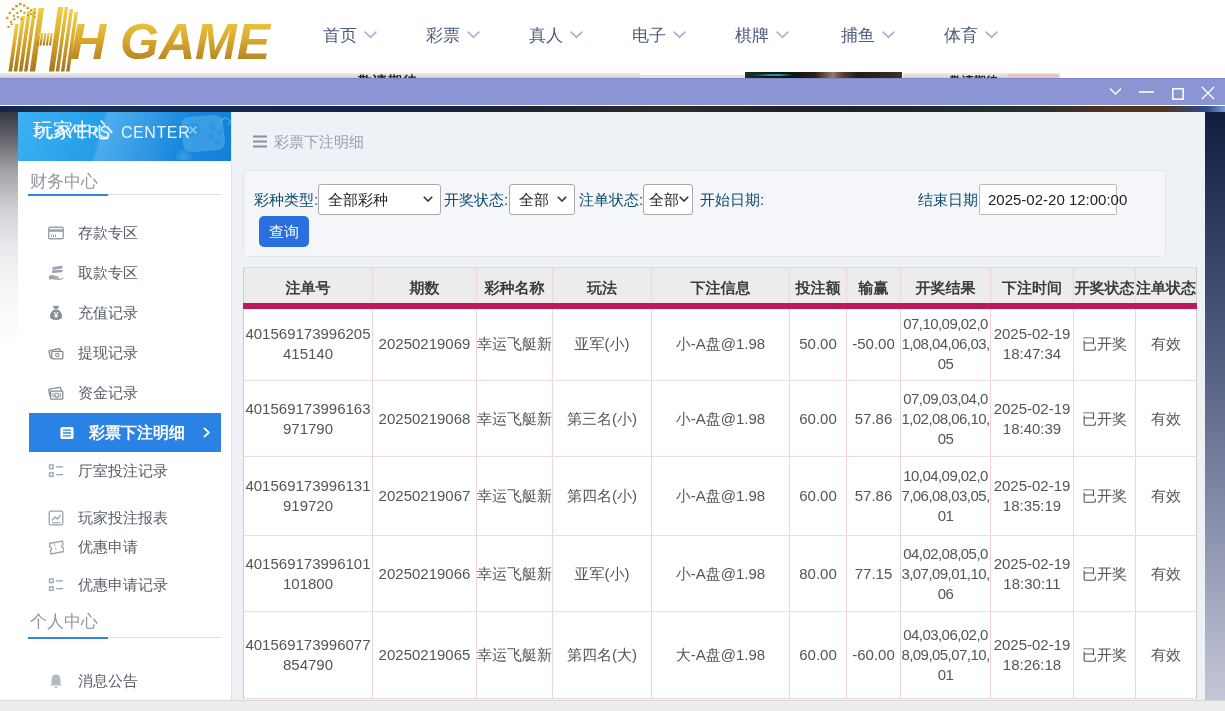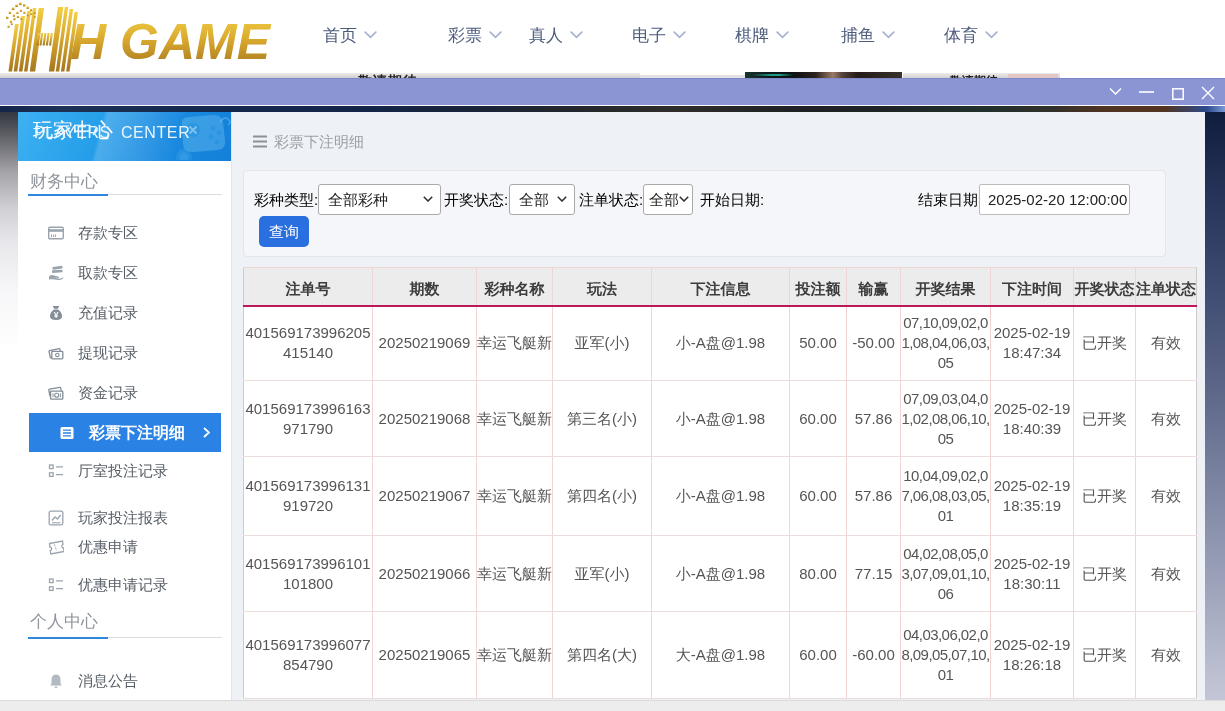--- a/index.html
+++ b/index.html
@@ -41,29 +41,29 @@
 #hi{position:absolute;left:11px;top:301px;width:192px;height:39px;background:#2a82e4;color:#fff}
 #hi .ic{position:absolute;left:30px;top:12px;width:16px;height:16px}
 #hi .tx{position:absolute;left:60px;top:50%;transform:translateY(-50%);font-size:16px;font-weight:bold}
 
 
 #main{left:232px;top:7px;width:973px;height:588px;background:#eef1f6}
 #ctitle{position:absolute;left:21px;top:19px;height:20px;font-size:15px;color:#9aa0a8;white-space:nowrap}
 #ctitle .txt{position:absolute;left:21px;top:2px}
 
 #fcard{position:absolute;left:11px;top:58px;width:923px;height:87px;background:#f5f6f9;border:1px solid #e2e5ea;border-radius:4px}
-.flabel{position:absolute;top:79px;font-size:15px;color:#000000;z-index:2;white-space:nowrap}
+.flabel{position:absolute;top:79px;font-size:15px;color:#0c4a6e;z-index:2;white-space:nowrap}
 .fsel{position:absolute;top:72px;height:31px;background:#fff;border:1px solid #a9a9a9;border-radius:3px;font-size:15px;color:#222;z-index:2;line-height:29px;padding-left:9px;white-space:nowrap}
 .fsel svg{position:absolute;right:7px;top:11px}
 .finp{position:absolute;top:72px;height:31px;background:#fff;border:1px solid #bbb;border-radius:2px;font-size:15px;color:#222;z-index:2;line-height:29px;padding-left:8px;white-space:nowrap}
 #qbtn{position:absolute;left:27px;top:104px;width:50px;height:31px;background:#2a6fe0;border-radius:5px;color:#fff;font-size:15px;text-align:center;line-height:31px;z-index:2}
 
 
 table{position:absolute;left:11px;top:155px;border-collapse:collapse;table-layout:fixed;background:#fff;font-size:15px}
-th{background:#ececec;color:#3c3c3c;font-weight:bold;height:38px;box-sizing:border-box;border-left:1px solid #efd6d6;border-top:1px solid #efd6d6;border-bottom:2px solid #be185d;padding:6px 0 0 0;white-space:nowrap}
+th{background:#ececec;color:#3c3c3c;font-weight:bold;height:38px;box-sizing:border-box;border-left:1px solid #efd6d6;border-top:1px solid #efd6d6;border-bottom:6px solid #be185d;padding:6px 0 0 0;white-space:nowrap}
 td:nth-child(8){letter-spacing:-0.55px}
 td{color:#555;text-align:center;vertical-align:middle;border-left:1px solid #f2d4d4;border-bottom:1px solid #ecdcdc;padding:0;line-height:20px;word-break:break-all}
 th:last-child,td:last-child{border-right:1px solid #cccccc}
 th:first-child,td:first-child{border-left:1px solid #cccccc}
 </style>
 </head>
 <body>
 
 <div class="abs" id="siteheader">
   <svg width="285" height="76" viewBox="0 0 285 76" style="position:absolute;left:0;top:0">
@@ -112,21 +112,21 @@
       <rect x="7.5" y="25.5" width="2.2" height="2.2"></rect>
         <rect x="10.8" y="23" width="2" height="2"></rect>
       <rect x="30.3" y="13" width="2" height="2"></rect>
         <rect x="33.8" y="15.5" width="2" height="2"></rect>
     </g>
     <text x="70" y="59" font-family="'Liberation Sans',sans-serif" font-size="50" font-weight="bold" font-style="italic" letter-spacing="0" fill="url(#gold)">H GAME</text>
   </svg>
   <div class="nav" style="left:323px">首页<svg width="13" height="8" viewBox="0 0 13 8">
         <path d="M1.2 1.2 L6.5 6.3 L11.8 1.2" stroke="#a9b4cf" stroke-width="1.8" fill="none" stroke-linecap="round"></path>
       </svg></div>
-  <div class="nav" style="left:448px">彩票<svg width="13" height="8" viewBox="0 0 13 8">
+  <div class="nav" style="left:426px">彩票<svg width="13" height="8" viewBox="0 0 13 8">
         <path d="M1.2 1.2 L6.5 6.3 L11.8 1.2" stroke="#a9b4cf" stroke-width="1.8" fill="none" stroke-linecap="round"></path>
       </svg></div>
   <div class="nav" style="left:529px">真人<svg width="13" height="8" viewBox="0 0 13 8">
         <path d="M1.2 1.2 L6.5 6.3 L11.8 1.2" stroke="#a9b4cf" stroke-width="1.8" fill="none" stroke-linecap="round"></path>
       </svg></div>
   <div class="nav" style="left:632px">电子<svg width="13" height="8" viewBox="0 0 13 8">
         <path d="M1.2 1.2 L6.5 6.3 L11.8 1.2" stroke="#a9b4cf" stroke-width="1.8" fill="none" stroke-linecap="round"></path>
       </svg></div>
   <div class="nav" style="left:735px">棋牌<svg width="13" height="8" viewBox="0 0 13 8">
         <path d="M1.2 1.2 L6.5 6.3 L11.8 1.2" stroke="#a9b4cf" stroke-width="1.8" fill="none" stroke-linecap="round"></path>
@@ -327,21 +327,21 @@
     <div class="flabel" style="left:212px">开奖状态:</div>
     <div class="fsel" style="left:277px;width:66px">全部<svg width="10" height="6" viewBox="0 0 10 6">
           <path d="M0.8 0.8 L5 5 L9.2 0.8" stroke="#333" stroke-width="1.6" fill="none"></path>
         </svg></div>
     <div class="flabel" style="left:347px">注单状态:</div>
     <div class="fsel" style="left:411px;width:50px;padding-left:5px">全部<svg style="right:3px" width="10" height="6" viewBox="0 0 10 6">
           <path d="M0.8 0.8 L5 5 L9.2 0.8" stroke="#333" stroke-width="1.6" fill="none"></path>
         </svg></div>
     <div class="flabel" style="left:468px">开始日期:</div>
     <div class="flabel" style="left:686px">结束日期:</div>
-    <div class="finp" style="left:747px;width:151px">2025-02-20 12:00:00</div>
+    <div class="finp" style="left:747px;width:138px">2025-02-20 12:00:00</div>
     <div id="qbtn">查询</div>
 
     <table>
       <colgroup>
         <col style="width:129px">
           <col style="width:104px">
           <col style="width:76px">
           <col style="width:99px">
           <col style="width:138px">
           <col style="width:57px">

